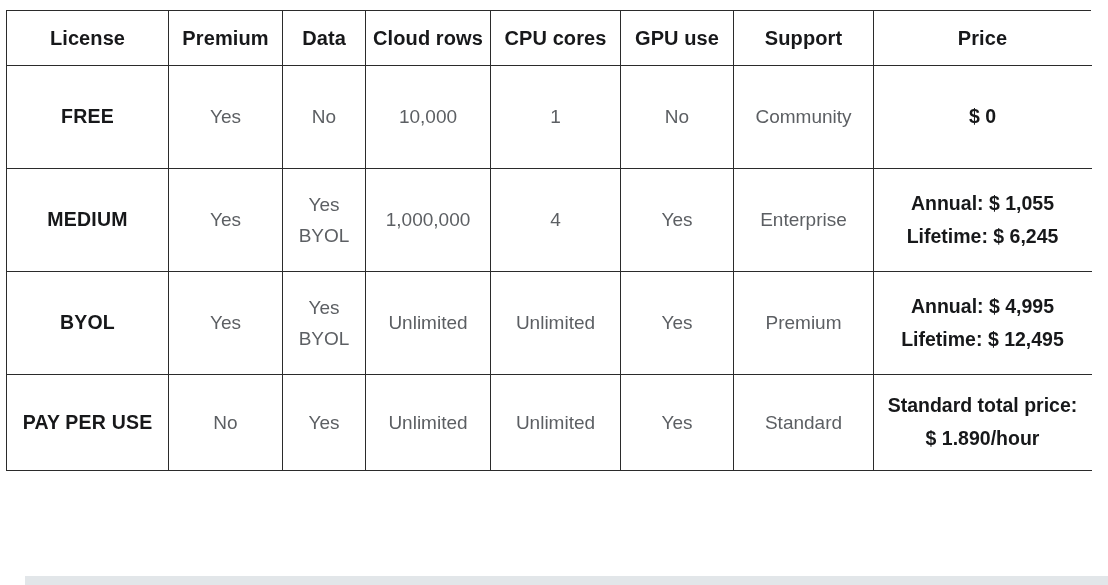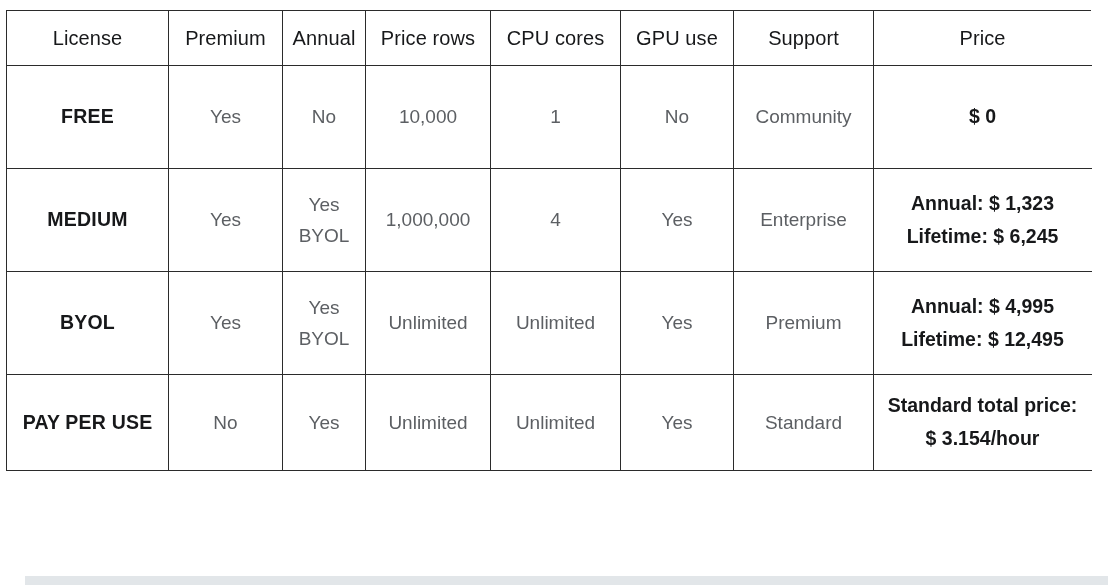--- a/index.html
+++ b/index.html
@@ -55,21 +55,21 @@
   col.c-datarows  { width: 125px; }
   col.c-cpu       { width: 130px; }
   col.c-gpu       { width: 113px; }
   col.c-support   { width: 140px; }
   col.c-price     { width: 218px; }
 
   
   thead th {
     height: 55px;
     font-size: 20px;
-    font-weight: 400;
+    font-weight: 700;
     color: #17181a;
     letter-spacing: 0.1px;
   }
 
   
   tbody tr { height: 103px; }
   tbody tr.row-payperuse { height: 96px; }
 
   tbody td {
     font-size: 19px;
@@ -129,22 +129,22 @@
       <col class="c-cpu">
       <col class="c-gpu">
       <col class="c-support">
       <col class="c-price">
     </colgroup>
 
     <thead>
       <tr>
         <th class="col-license">License</th>
         <th class="col-desktop">Premium</th>
-        <th class="col-cloud">Annual</th>
-        <th class="col-datarows">Price rows</th>
+        <th class="col-cloud">Data</th>
+        <th class="col-datarows">Cloud rows</th>
         <th class="col-cpu">CPU cores</th>
         <th class="col-gpu">GPU use</th>
         <th class="col-support">Support</th>
         <th class="col-price">Price</th>
       </tr>
     </thead>
 
     <tbody>
 
       <tr class="row-free">
@@ -170,21 +170,21 @@
         <td class="col-desktop">Yes</td>
         <td class="col-cloud">
           <span class="cloud-line">Yes</span>
           <span class="cloud-line">BYOL</span>
         </td>
         <td class="col-datarows">1,000,000</td>
         <td class="col-cpu">4</td>
         <td class="col-gpu">Yes</td>
         <td class="col-support">Enterprise</td>
         <td class="col-price">
-          <span class="price-line">Annual: $ 1,323</span>
+          <span class="price-line">Annual: $ 1,055</span>
           <span class="price-line">Lifetime: $ 6,245</span>
         </td>
       </tr>
 
       <tr class="row-large">
         <td class="col-license">BYOL</td>
         <td class="col-desktop">Yes</td>
         <td class="col-cloud">
           <span class="cloud-line">Yes</span>
           <span class="cloud-line">BYOL</span>
@@ -205,21 +205,21 @@
         <td class="col-cloud">
           <span class="cloud-line">Yes</span>
 
         </td>
         <td class="col-datarows">Unlimited</td>
         <td class="col-cpu">Unlimited</td>
         <td class="col-gpu">Yes</td>
         <td class="col-support">Standard</td>
         <td class="col-price">
           <span class="price-line">Standard total price:</span>
-          <span class="price-line">$ 3.154/hour</span>
+          <span class="price-line">$ 1.890/hour</span>
         </td>
       </tr>
 
     </tbody>
   </table>
 </div>
 
 <div id="scroll-strip">
   <div id="scroll-thumb"></div>
 </div>

